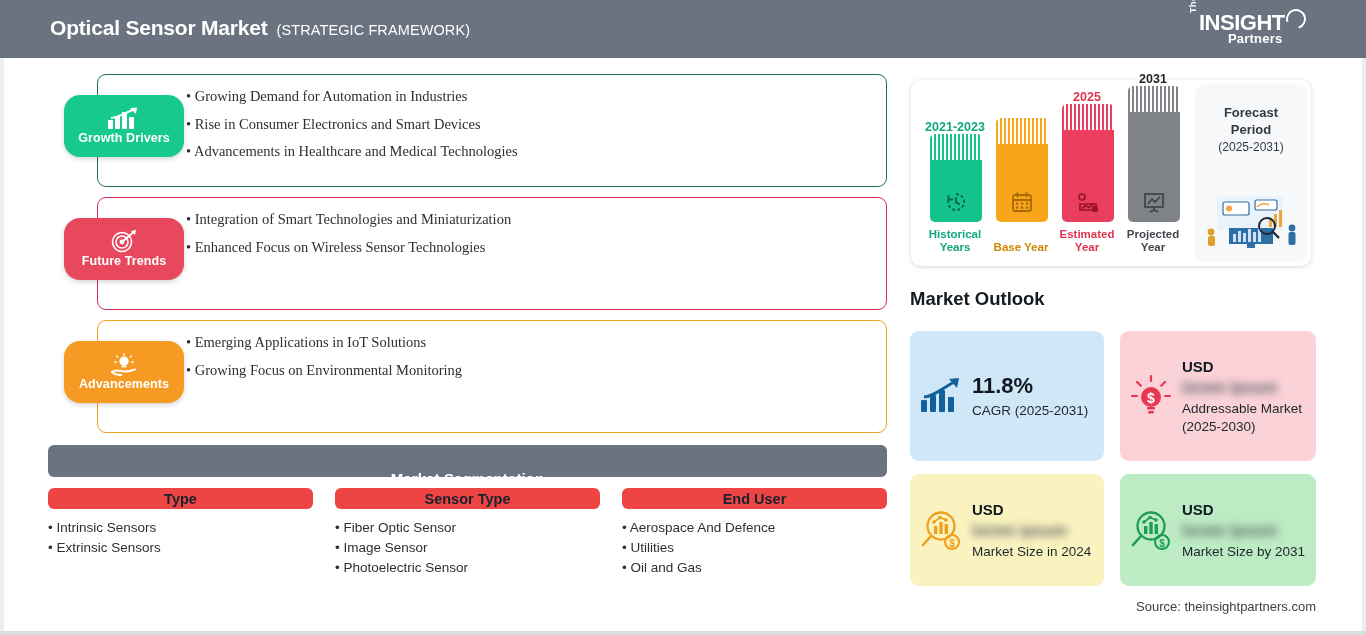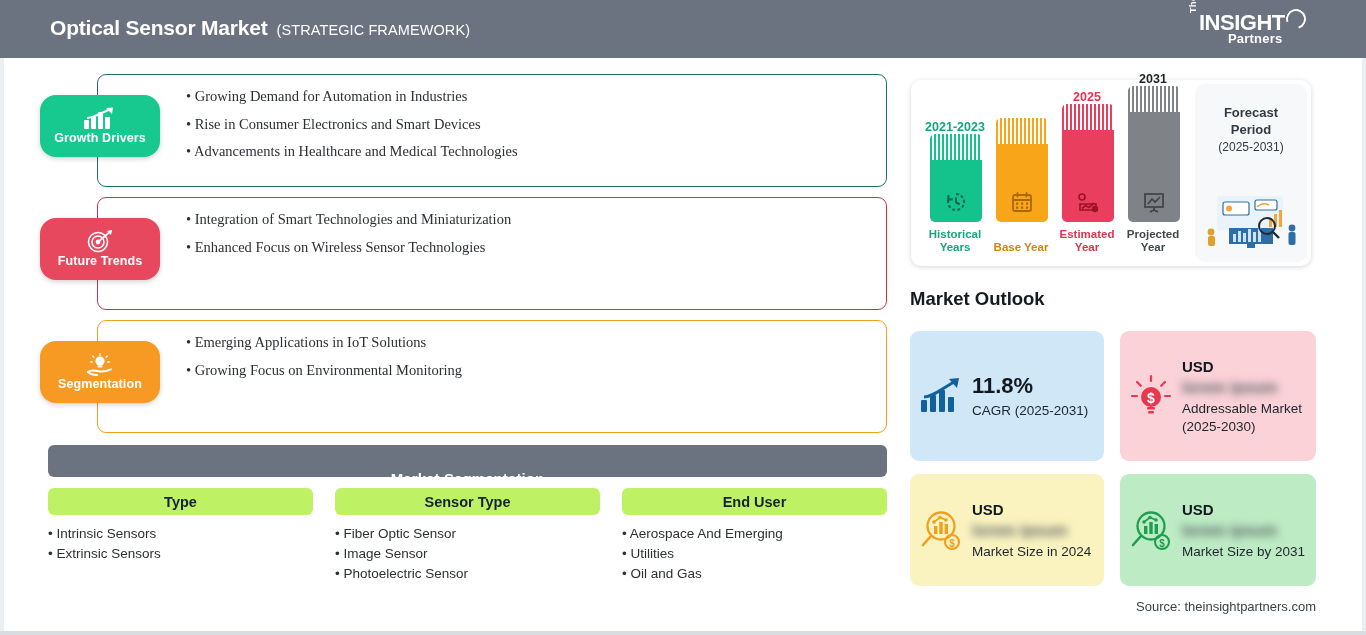--- a/index.html
+++ b/index.html
@@ -77,21 +77,21 @@
   .cat-box.opps     { top: 262px; height: 113px; border: 1.4px solid #f0a022; }
 
   .bullets { padding: 14px 0 0 88px; }
   .bullet {
     font-size: 14.5px; color: #2c2f33; line-height: 1.0;
     margin-bottom: 13px; white-space: nowrap; font-family: Liberation Serif, serif;
   }
   .bullet:before { content: "• "; color: #2c2f33; }
 
   .badge {
-    position: absolute; left: 40px;
+    position: absolute; left: 64px;
     width: 120px; height: 62px;
     border-radius: 16px;
     display: flex; flex-direction: column;
     align-items: center; justify-content: center;
     box-shadow: 0 2px 5px rgba(0,0,0,0.17);
     z-index: 5;
   }
   .badge.growth { top: 37px;  background: #17c98e; }
   .badge.trends { top: 160px; background: #e8485e; }
   .badge.opps   { top: 283px; background: #f79a23; }
@@ -109,21 +109,21 @@
     display: flex; align-items: center; justify-content: center;
   }
   .seg-header span {
     font-size: 15px; font-weight: bold; color: #ffffff; letter-spacing: 0.1px; margin-top: 35px;
   }
   .seg-col { position: absolute; top: 430px; width: 265px; }
   .seg-col.c0 { left: 48px; }
   .seg-col.c1 { left: 335px; }
   .seg-col.c2 { left: 622px; }
   .seg-col-head {
-    height: 27px; background: #bef264; border-radius: 6px;
+    height: 21px; background: #ef4444; border-radius: 6px;
     display: flex; align-items: center; justify-content: center;
   }
   .seg-col-head span { font-size: 14.5px; font-weight: bold; color: #16222e; }
   .seg-items { margin-top: 9px; }
   .seg-item {
     font-size: 13.5px; color: #2c2f33; line-height: 20px;
     white-space: nowrap;
   }
   .seg-item:before { content: "• "; }
 
@@ -290,21 +290,21 @@
             <path d="M15 0.6 V2.4"></path>
               <path d="M7.6 3 L8.9 4.3"></path>
               <path d="M22.4 3 L21.1 4.3"></path>
             <path d="M5.6 9 H7.4"></path>
               <path d="M22.6 9 H24.4"></path>
           </g>
           <path d="M3 19 C7 16 11 18 15 18.5 C18 18.8 22 18 26 16.4" stroke="#ffffff" stroke-width="2.1" fill="none" stroke-linecap="round"></path>
           <path d="M3 19 C5 21 8 22 12 22" stroke="#ffffff" stroke-width="2.1" fill="none" stroke-linecap="round"></path>
         </svg>
       </span>
-      <span class="badge-label">Segmentation</span>
+      <span class="badge-label">Advancements</span>
     </div>
 
     <div class="seg-header">
       <span>Market Segmentation</span>
     </div>
 
     <div class="seg-col c0">
       <div class="seg-col-head">
         <span>Type</span>
       </div>
@@ -323,21 +323,21 @@
         <div class="seg-item">Image Sensor</div>
         <div class="seg-item">Photoelectric Sensor</div>
       </div>
     </div>
 
     <div class="seg-col c2">
       <div class="seg-col-head">
         <span>End User</span>
       </div>
       <div class="seg-items">
-        <div class="seg-item">Aerospace And Emerging</div>
+        <div class="seg-item">Aerospace And Defence</div>
         <div class="seg-item">Utilities</div>
         <div class="seg-item">Oil and Gas</div>
       </div>
     </div>
   </div>
 
   <div class="right-col">
 
     <div class="year-panel">
       <div class="bars">

